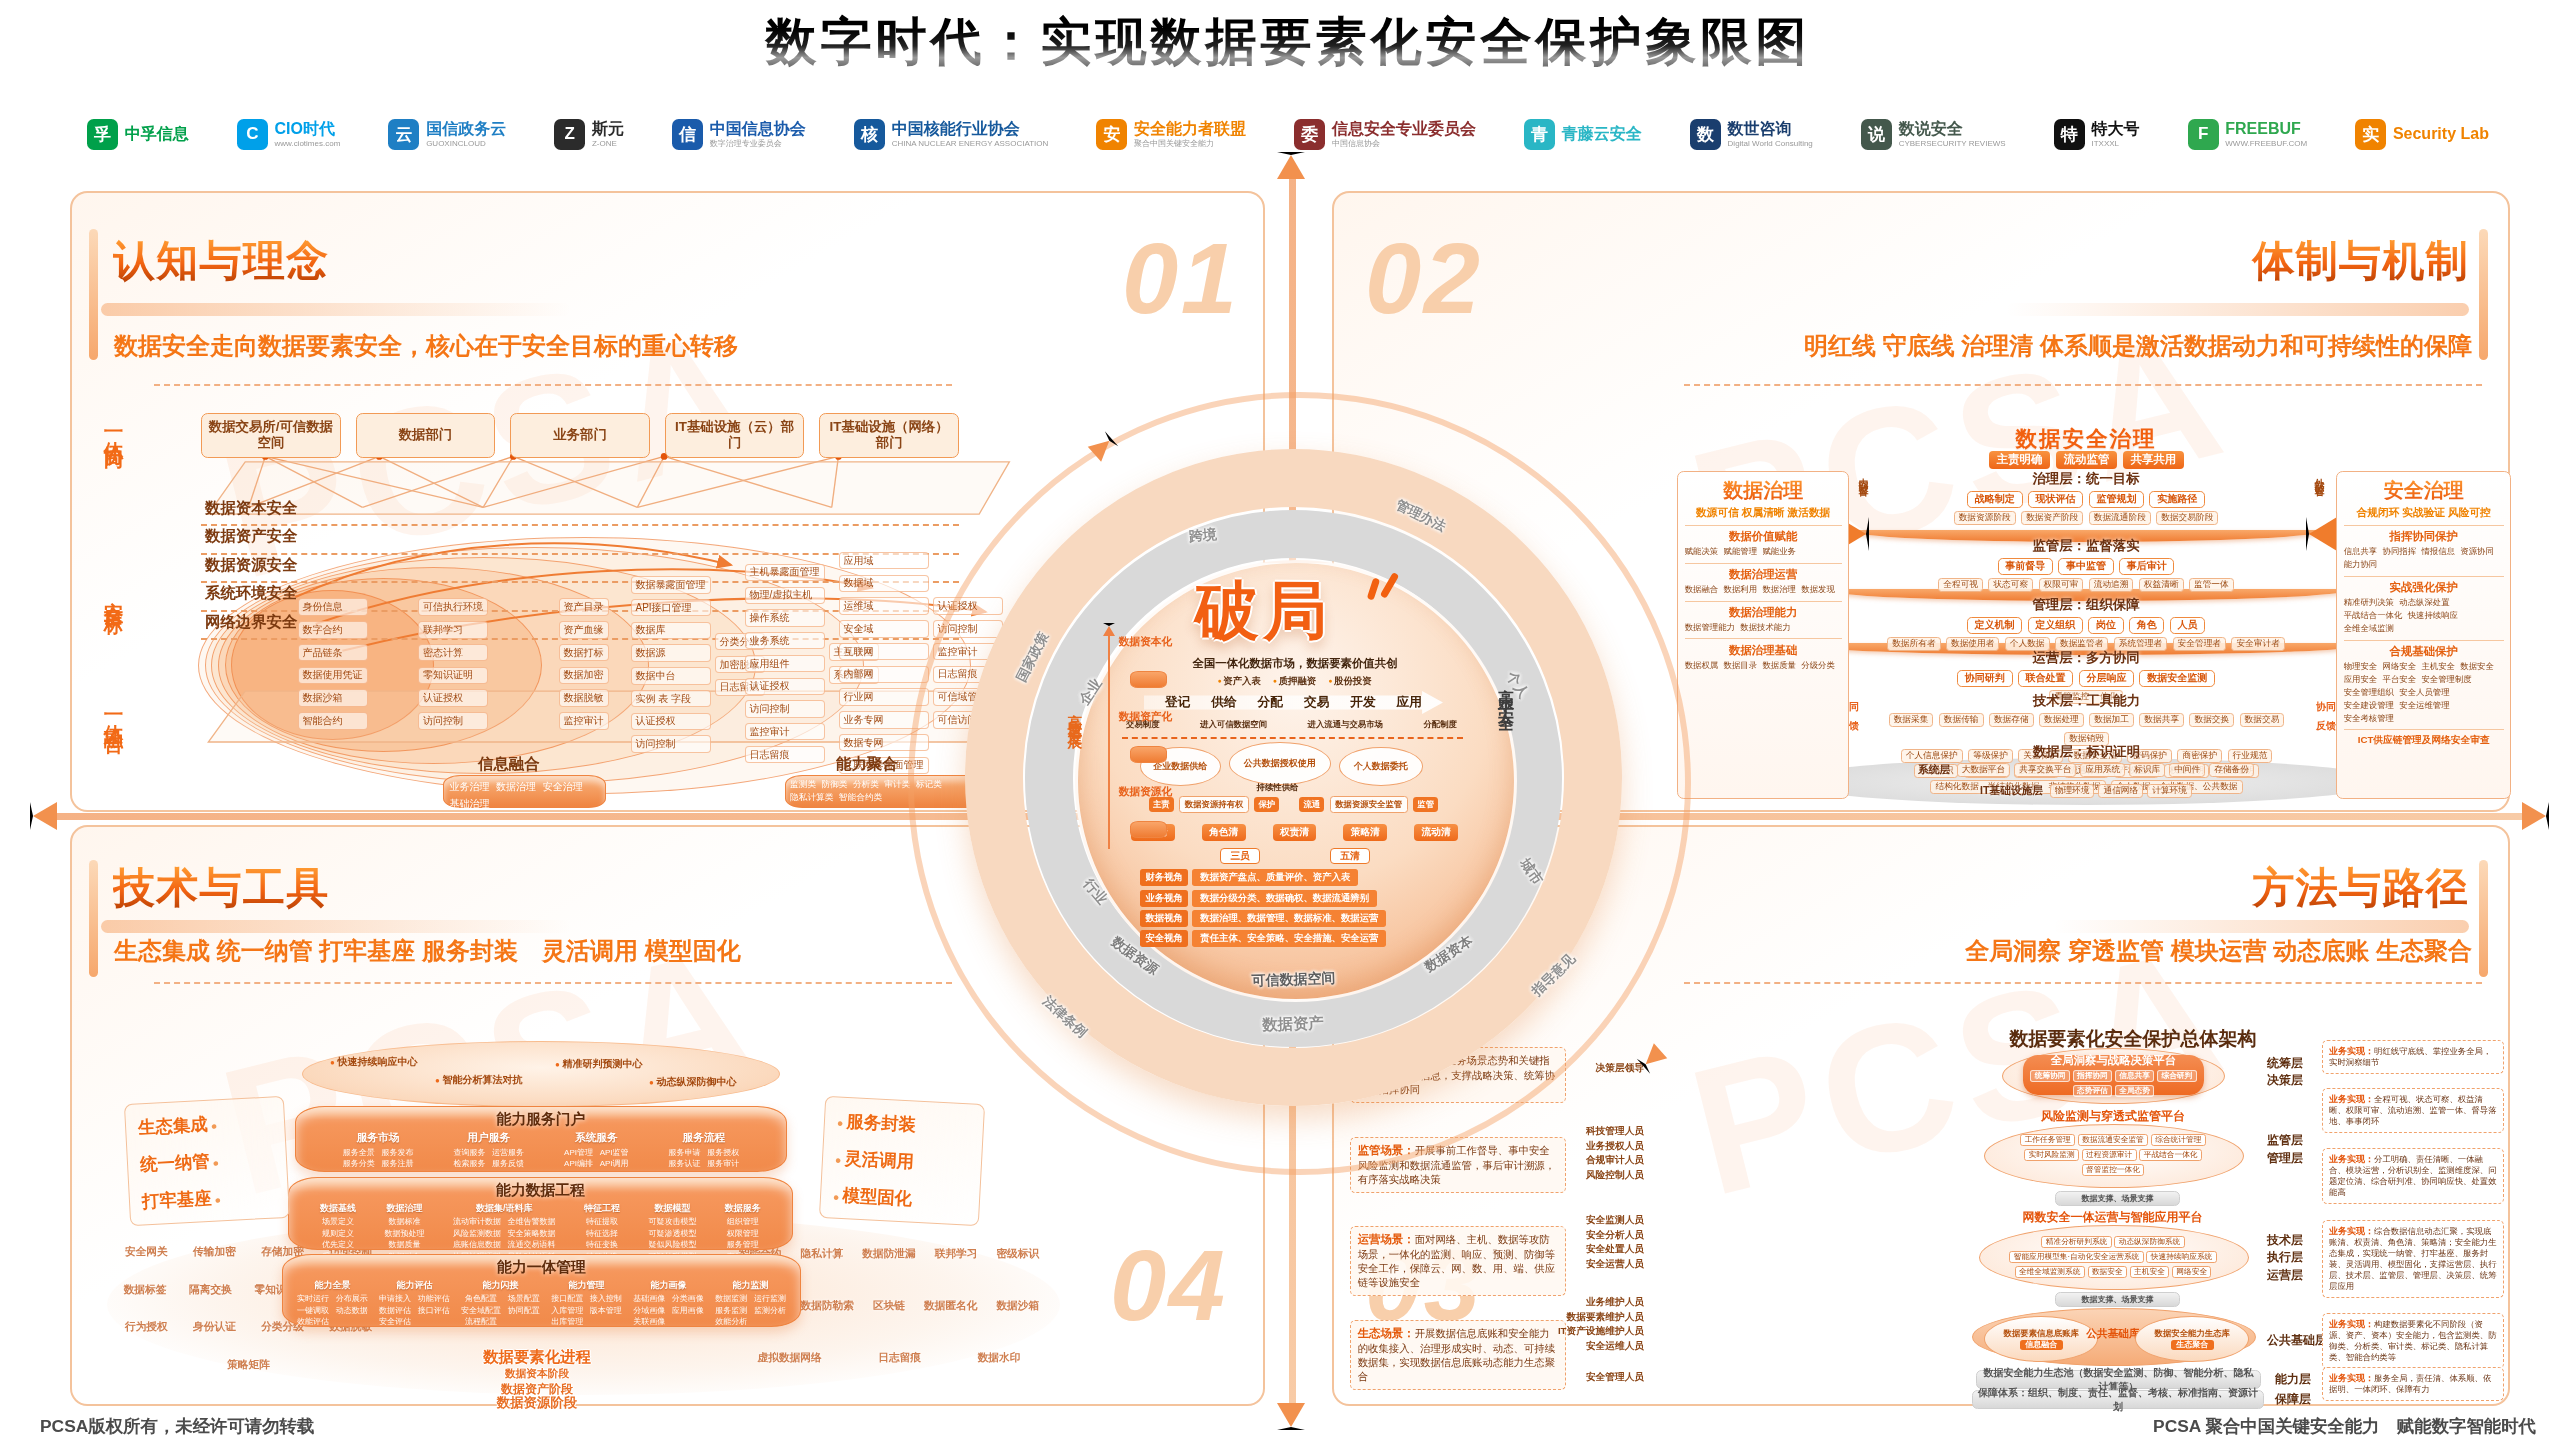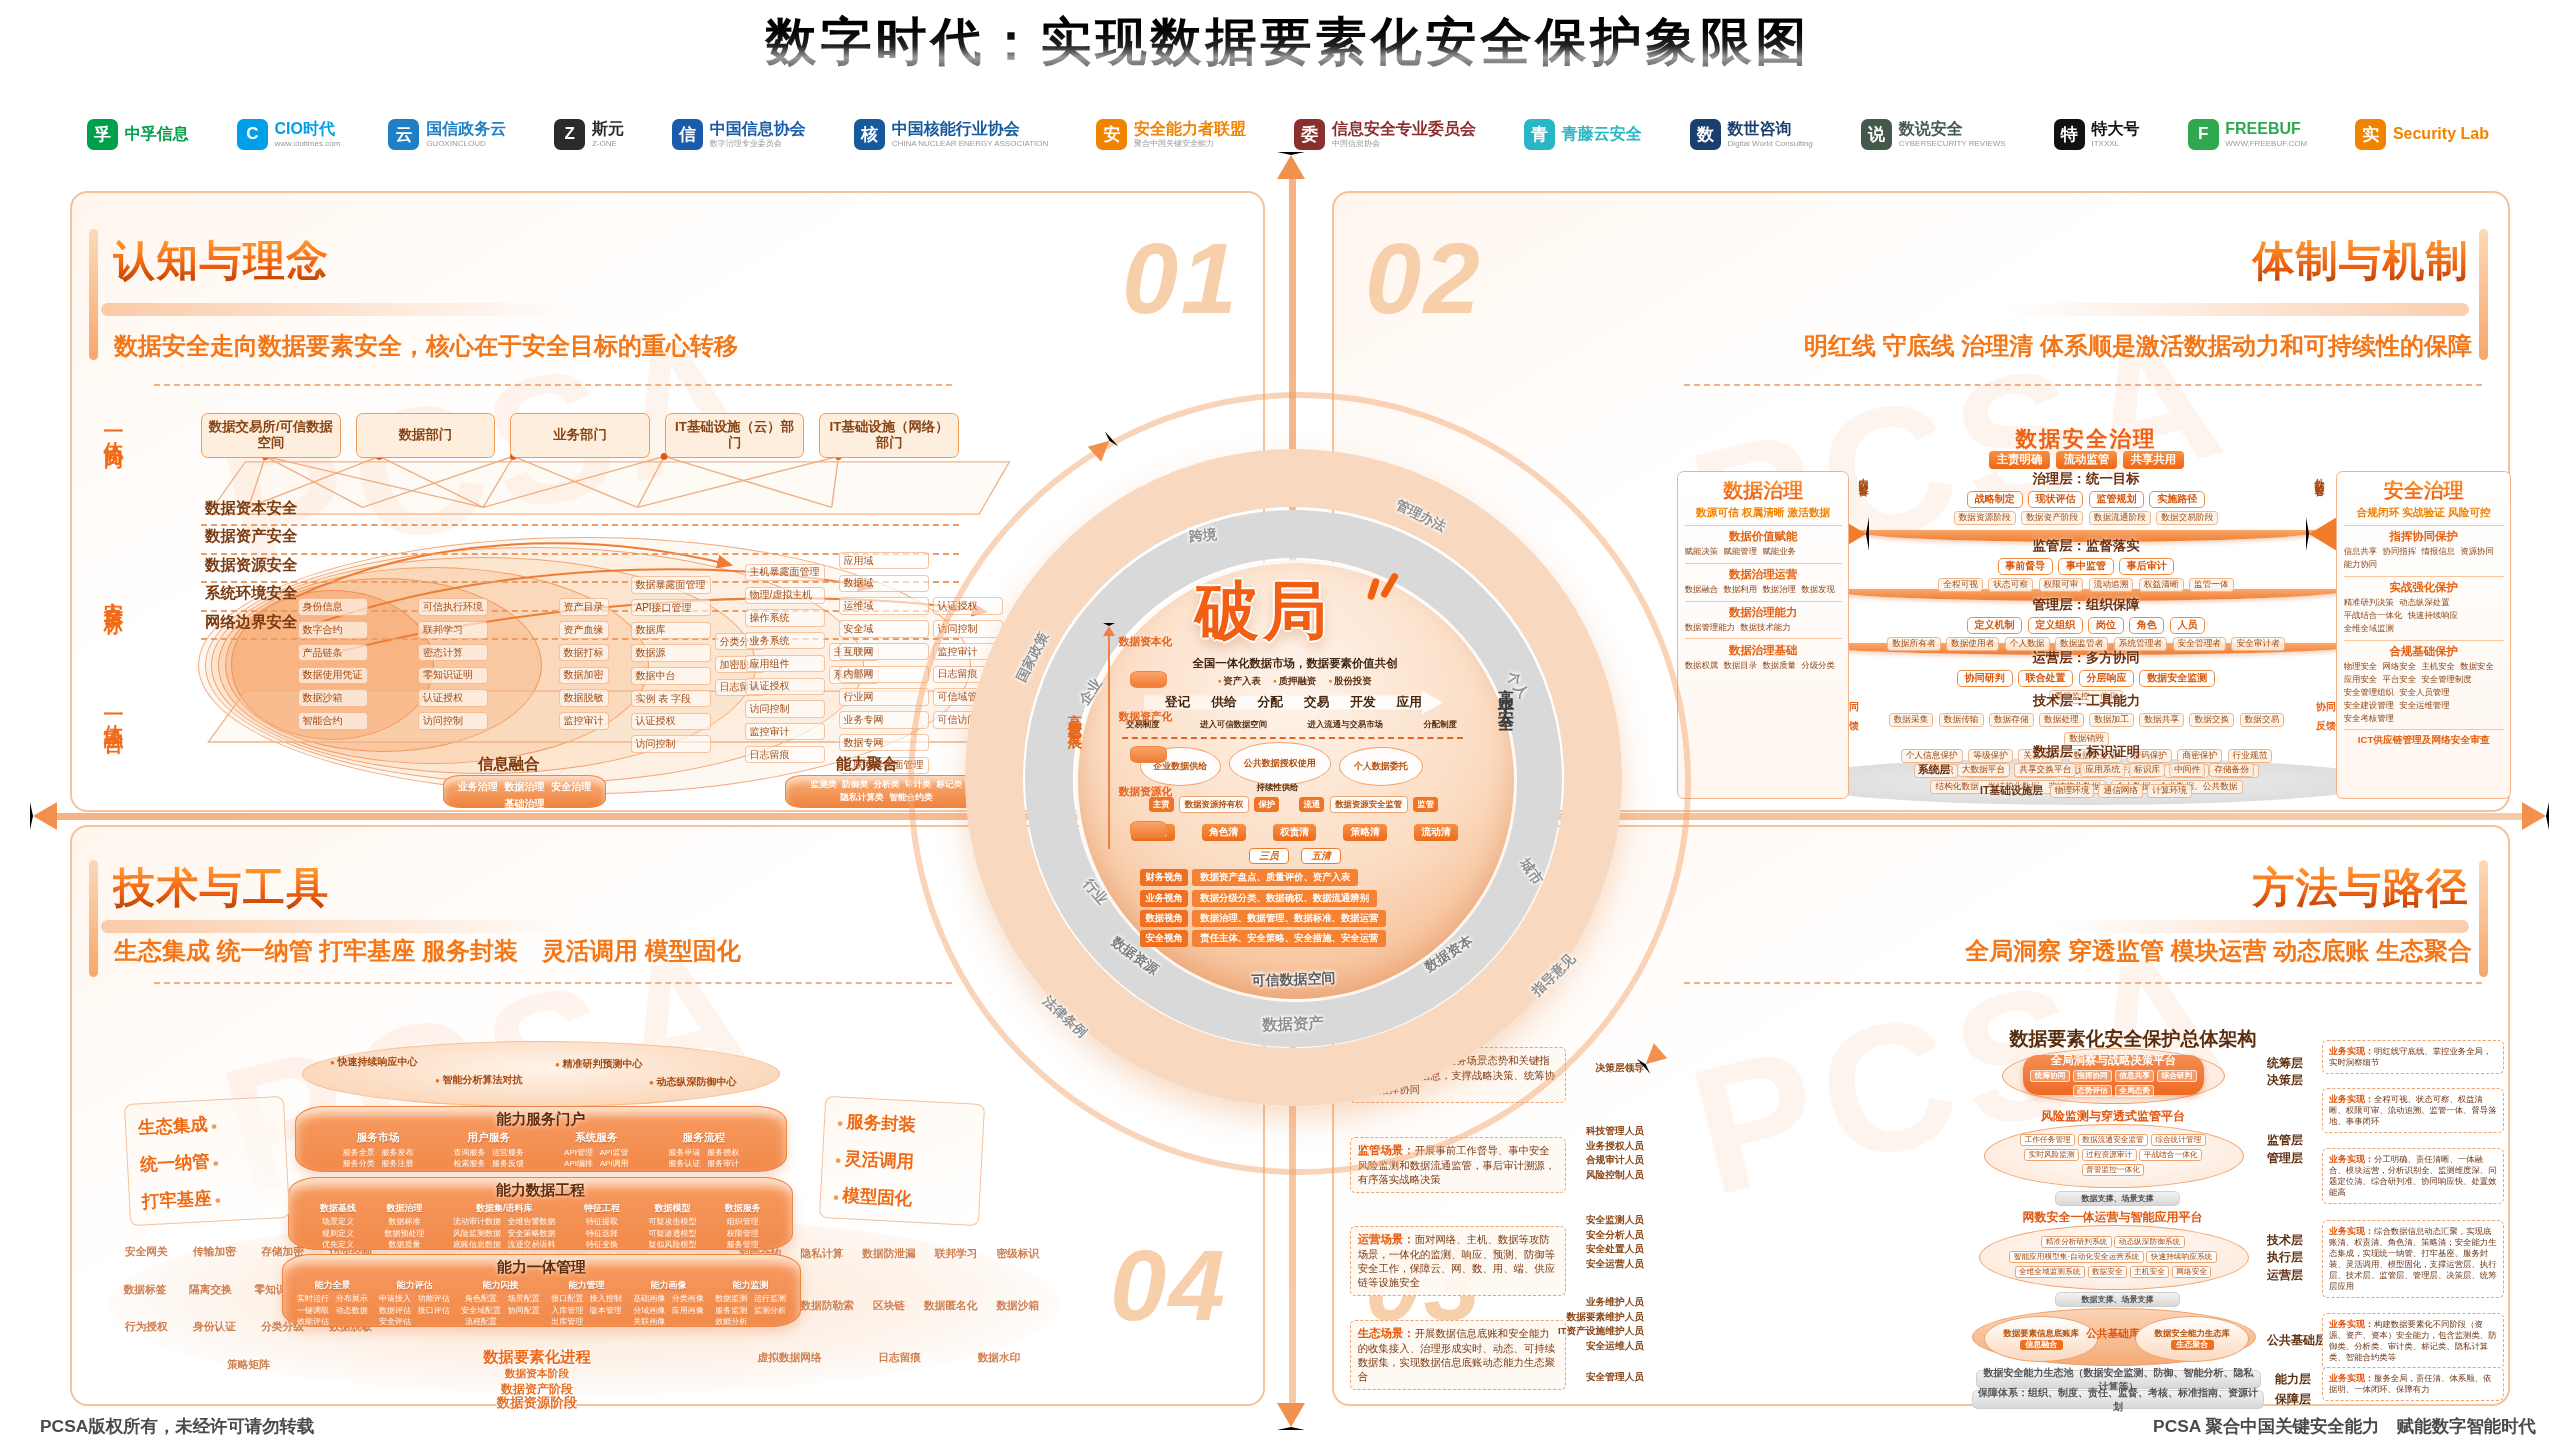--- a/index.html
+++ b/index.html
@@ -42,22 +42,22 @@
     font-size:13.4px;padding:5.4px 6.7px;display:flex;align-items:center;justify-content:center;text-align:center;line-height:1.2;}
   .lvlrow{position:absolute;display:flex;justify-content:center;font-size:15.4px;font-weight:800;color:#7c3a10;z-index:4;flex-direction:column;}
   .lvlrow span{border-bottom:2px dashed #eb9c63;padding:0 4px 5.4px;}
   .ell{position:absolute;border-radius:50%;border:1.3px solid rgba(238,124,58,.65);z-index:2;}
   .ringcol{position:absolute;display:flex;flex-direction:column;flex-wrap:wrap;align-content:center;
     justify-content:center;gap:5.4px 4px;z-index:4;}
   .rl{font-size:10px;color:#a14a12;background:rgba(255,255,255,.6);border:0.7px solid rgba(240,150,90,.55);
     border-radius:4px;padding:0.7px 4px;white-space:nowrap;}
   .cyl{position:absolute;border-radius:17.4px/9.4px;background:linear-gradient(180deg,#f9b27c 0%,#f2света 0%,#ef8440 100%);
     border:1.3px solid #ef8440;box-shadow:inset 0 5.4px 6.7px rgba(255,255,255,.55);z-index:4;}
-  .cyl-items{display:flex;flex-wrap:wrap;gap:2.7px 6.7px;justify-content:center;align-items:center;
-    color:#fff;font-size:10px;font-weight:700;padding:8px 5.4px 4px;}
+  .cyl-items{display:flex;flex-wrap:wrap;gap:2.7px 6.7px;align-items:center;
+    color:#fff;font-size:10px;font-weight:400;padding:8px 5.4px 4px;}
   .cw{white-space:nowrap;}
   .cyl-label{position:absolute;font-size:15.4px;font-weight:900;color:#7c3a10;z-index:4;}
   
   .pag-top{position:absolute;font-size:21.5px;font-weight:900;color:#f2600f;letter-spacing:2px;
     text-shadow:0 0 5.4px #fff,0 1.3px 1.3px rgba(180,80,20,.25);z-index:4;text-align:center;}
   .chiprow{position:absolute;display:flex;justify-content:center;gap:5.4px;flex-wrap:wrap;z-index:4;}
   .chip-solid{background:linear-gradient(180deg,#f8923f,#ee6617);color:#fff;font-weight:900;font-size:11.4px;
     padding:1.3px 8px;border-radius:4px;}
   .tier{position:absolute;text-align:center;z-index:4;}
   .tierh{font-size:13.4px;font-weight:900;color:#6b3111;text-shadow:0 0 4px #fff;}
@@ -169,21 +169,21 @@
     color:#b5510e;line-height:1.2;z-index:45;padding:1.3px;}
   .sustain{position:absolute;font-size:8.4px;font-weight:700;color:#5a3012;z-index:45;text-align:center;}
   .dutyrow{position:absolute;display:flex;justify-content:center;align-items:center;gap:5.4px;z-index:45;}
   .dtag{background:#f07423;color:#fff;font-weight:900;font-size:8.4px;padding:2px 4px;border-radius:3.4px;white-space:nowrap;}
   .dmid{background:rgba(255,255,255,.88);border:0.7px solid #f0a26c;color:#b5510e;font-weight:800;font-size:8.4px;
     padding:2px 4.7px;border-radius:3.4px;white-space:nowrap;}
   .dgap{width:9.4px;}
   .fiverow{position:absolute;display:flex;justify-content:space-between;z-index:45;}
   .fchip{background:linear-gradient(180deg,#f79045,#ee6a1a);color:#fff;font-weight:900;font-size:9.7px;
     padding:2px 7.4px;border-radius:4px;white-space:nowrap;}
-  .pairrow{position:absolute;display:flex;justify-content:center;gap:12px;z-index:45;font-style:italic;}
+  .pairrow{position:absolute;display:flex;justify-content:space-between;gap:12px;z-index:45;}
   .pchip{background:#fff;border:1.3px solid #ee7a2a;color:#e45f0e;font-weight:900;font-size:9.7px;
     padding:0.7px 9.4px;border-radius:4px;}
   .prow{position:absolute;display:flex;gap:4px;z-index:45;}
   .ph{background:#ef6f1e;color:#fff;font-weight:900;font-size:9.4px;padding:2px 5.4px;border-radius:2.7px;white-space:nowrap;}
   .pt{background:#f58233;color:#fff;font-weight:700;font-size:9.4px;padding:2px 8px;border-radius:2.7px;white-space:nowrap;}
   .axis-line{position:absolute;width:2px;background:#ef8144;z-index:45;}
   .axis-lab{position:absolute;font-size:10.7px;font-weight:900;color:#e8611a;text-align:center;line-height:1.2;z-index:45;}
   .mcyl{position:absolute;border-radius:8px/5.4px;background:linear-gradient(180deg,#f9a569,#ef7c33);
     border:0.7px solid #ef8440;z-index:45;}
   .vert{position:absolute;writing-mode:vertical-rl;text-orientation:upright;font-weight:900;z-index:45;}

